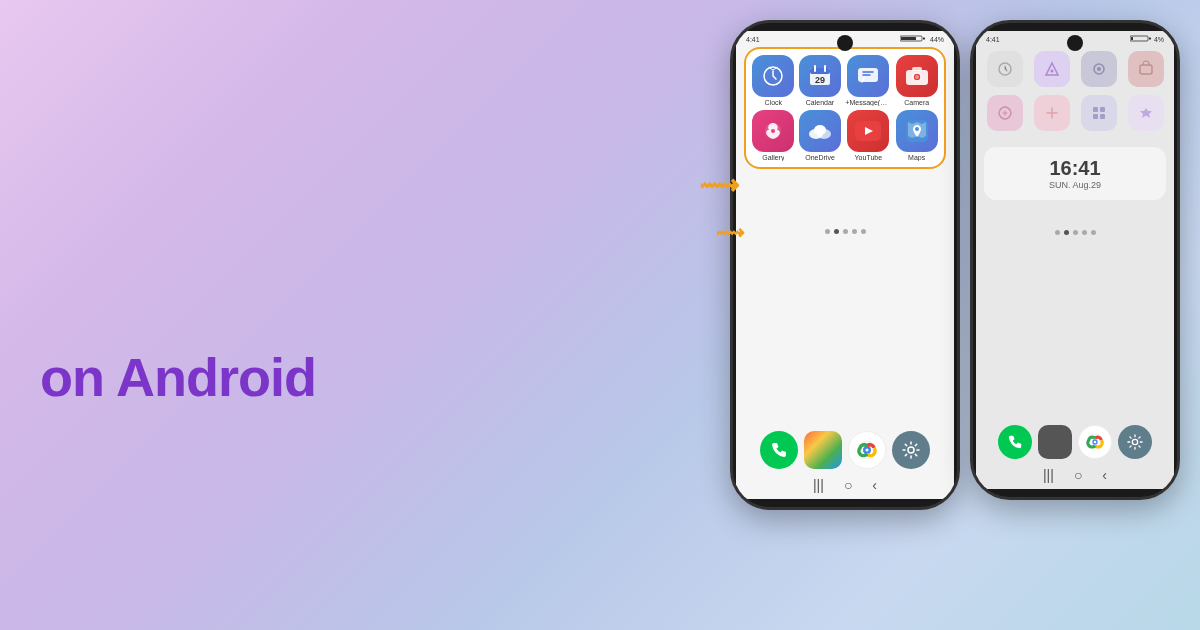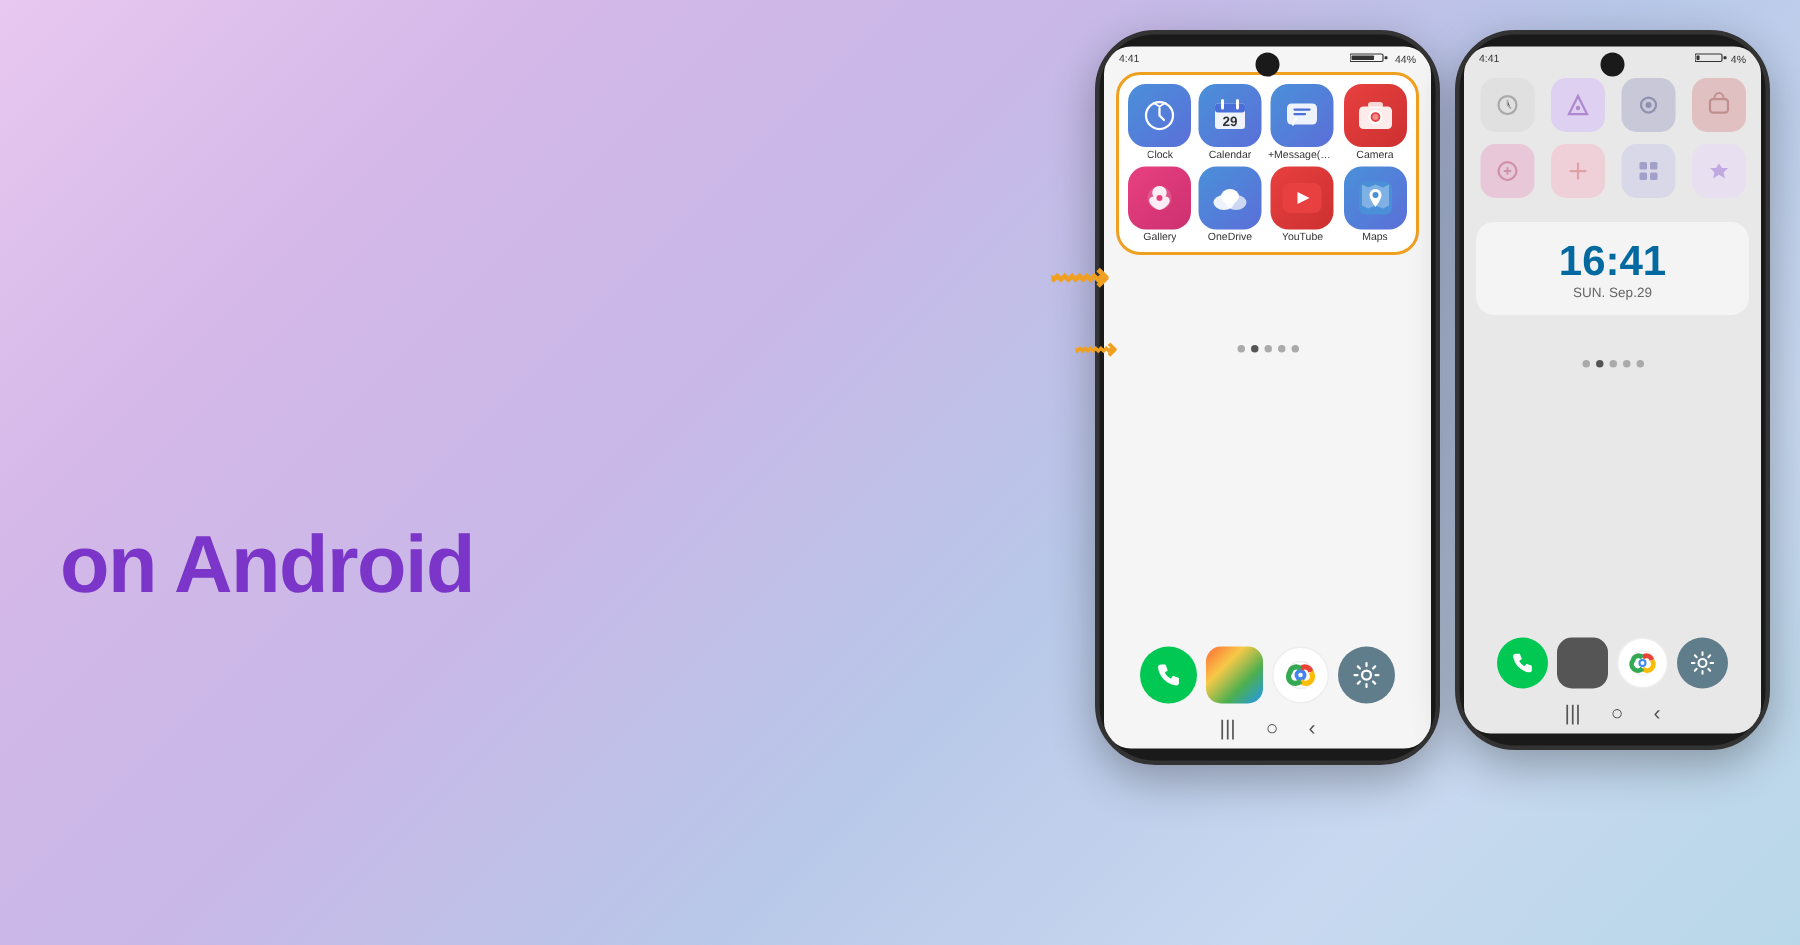--- a/index.html
+++ b/index.html
@@ -55,21 +55,21 @@
       width: 210px;
       height: 480px;
     }
 
     .phone-screen {
       position: absolute;
       top: 8px;
       left: 3px;
       right: 3px;
       bottom: 8px;
-      border-radius: 18px;
+      border-radius: 8px;
       overflow: hidden;
     }
     .phone-1 .phone-screen {
       background: #f5f5f5;
     }
     .phone-2 .phone-screen {
       background: #e8e8e8;
     }
 
     
@@ -235,23 +235,23 @@
 
     
     .widget-area {
       margin: 6px 8px;
       background: rgba(255,255,255,0.5);
       border-radius: 12px;
       padding: 10px;
       text-align: center;
     }
     .widget-time {
-      font-size: 28px;
+      font-size: 20px;
       font-weight: bold;
-      color: #0369a1;
+      color: #404040;
     }
     .widget-date {
       font-size: 9px;
       color: #666;
     }
 
     
     .arrow-deco {
       position: absolute;
       font-size: 28px;
@@ -520,21 +520,21 @@
           <div class="icon-pastel icon-p8" style="border-radius:10px; width:36px; height:36px; display:flex; align-items:center; justify-content:center;">
             <svg width="18" height="18" viewBox="0 0 18 18">
                 <path d="M9 4L11 7H15L12 10L13 14L9 11.5L5 14L6 10L3 7H7Z" fill="#c0a8e0"></path>
               </svg>
           </div>
         </div>
       </div>
 
       <div class="widget-area" style="margin-top: 8px;">
         <div class="widget-time">16:41</div>
-        <div class="widget-date">SUN. Sep.29</div>
+        <div class="widget-date">SUN. Aug.29</div>
       </div>
 
       <div class="page-dots" style="margin-top: 30px;">
         <div class="dot"></div>
         <div class="dot active"></div>
         <div class="dot"></div>
         <div class="dot"></div>
         <div class="dot"></div>
       </div>
 

